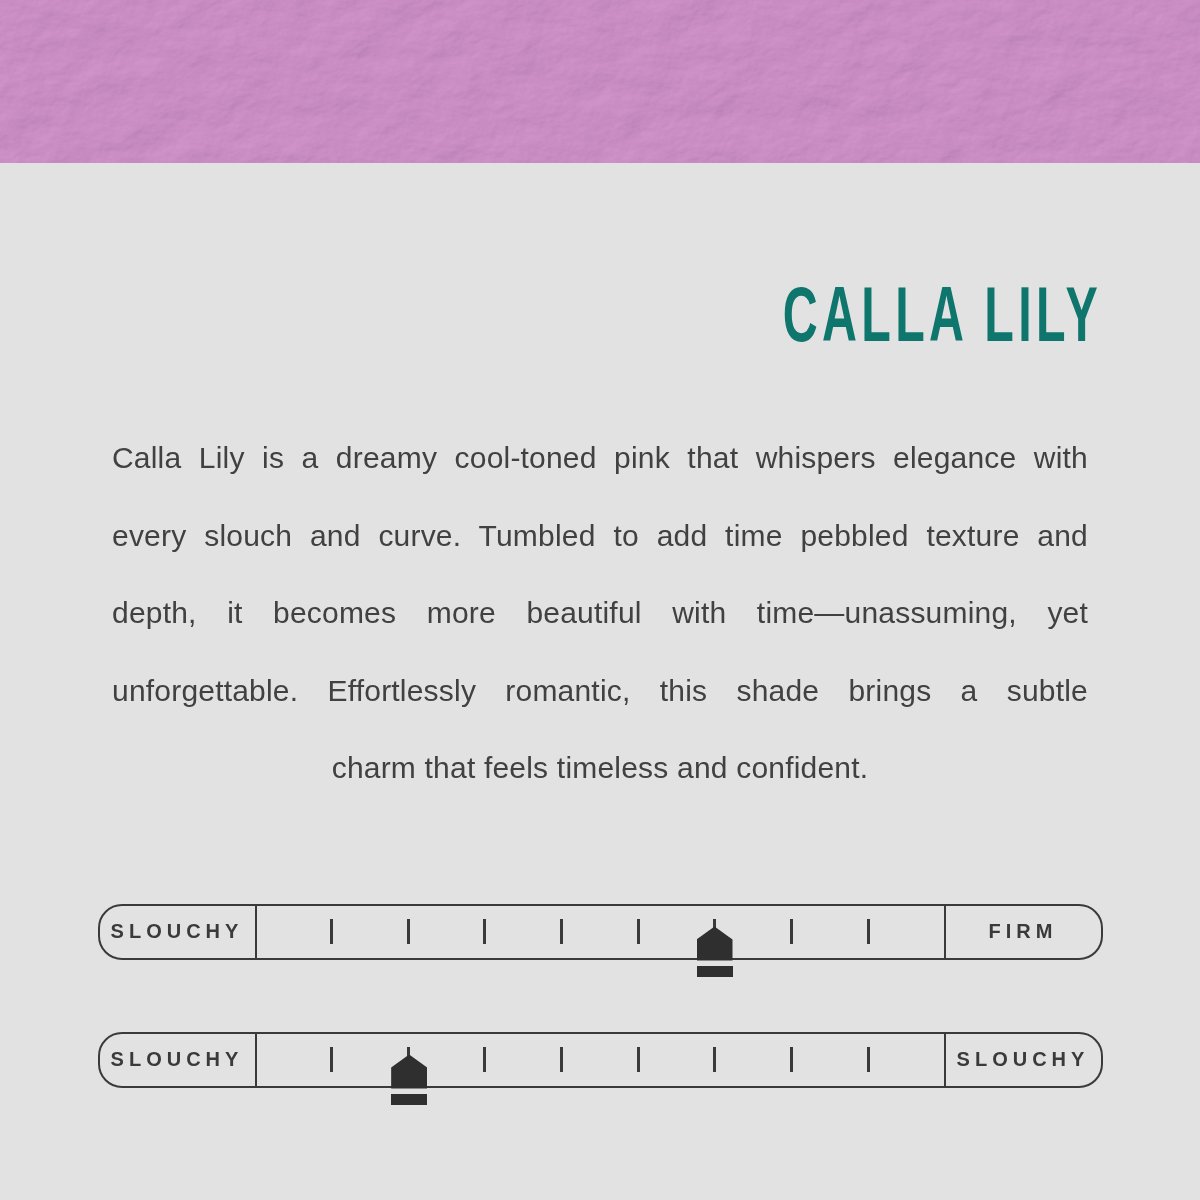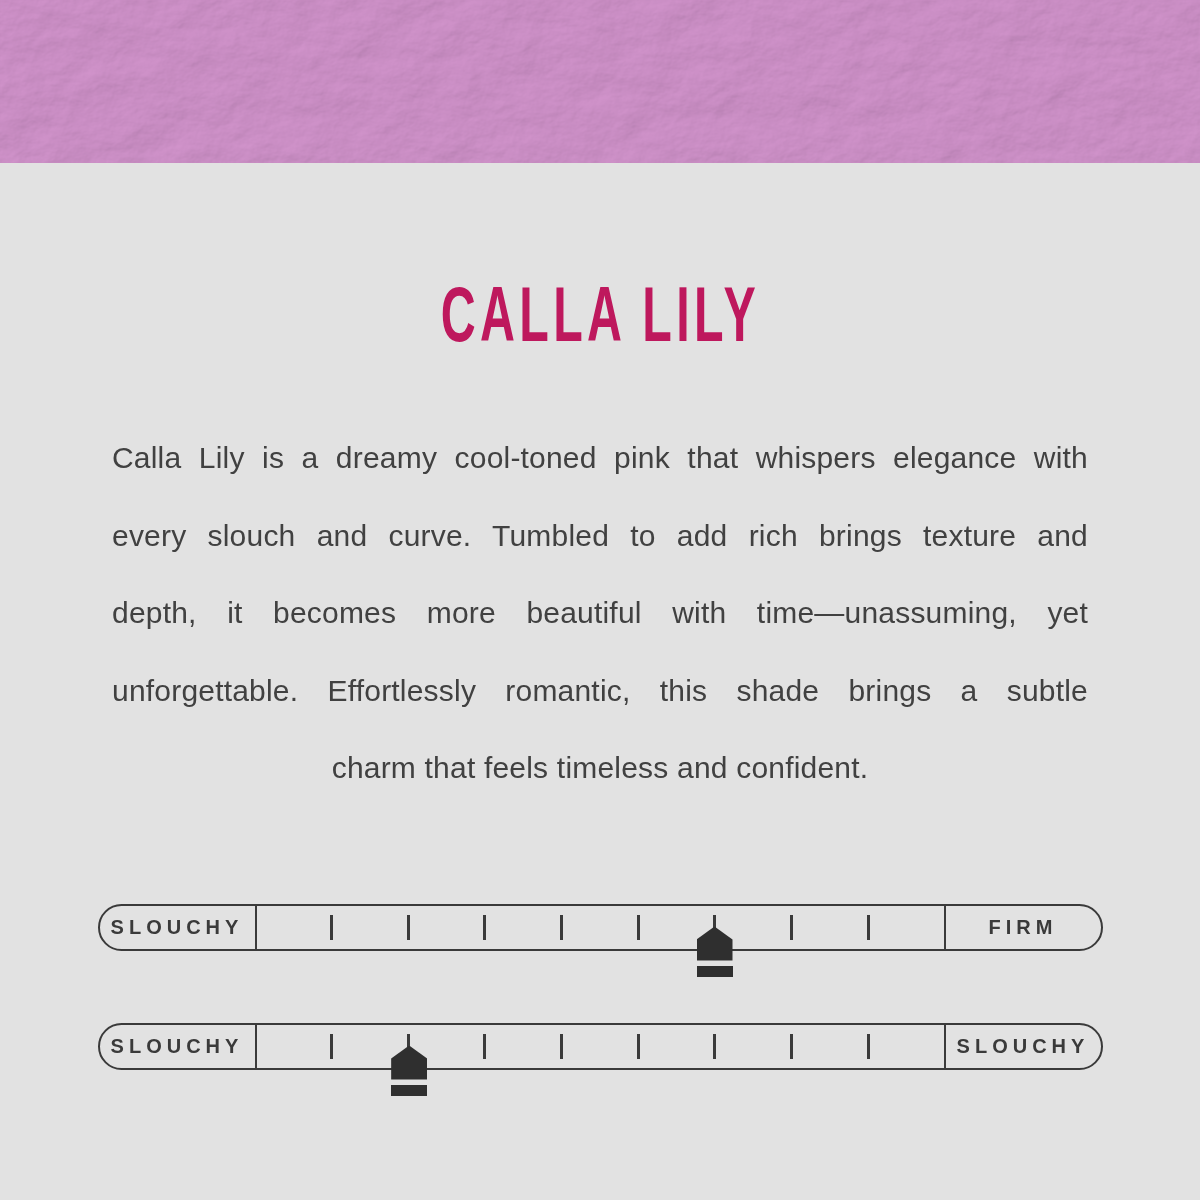--- a/index.html
+++ b/index.html
@@ -22,26 +22,26 @@
     width: 1200px;
     height: 163px;
     overflow: hidden;
     background: var(--leather-pink);
   }
   .leather-band svg { display: block; }
 
   
   .title {
     margin-top: 112px;
-    text-align: center;
+    text-align: right;
     font-weight: bold;
     font-size: 78px;
     line-height: 1;
     letter-spacing: 7px;
-    color: #be185d;
+    color: #0f766e;
     white-space: nowrap;
   }
   .title .squeeze {
     display: inline-block;
     transform: scaleX(0.62);
     transform-origin: 50% 50%;
   }
 
   
   .description {
@@ -62,21 +62,21 @@
   }
   .description .line.center {
     text-align: center;
     text-align-last: center;
   }
 
   
   .sliders { width: 1005px; margin: 0 auto; }
   .slider {
     display: flex;
-    height: 47px;
+    height: 56px;
     border: 2.5px solid var(--ink);
     border-radius: 24px;
     position: relative;
   }
   .slider.first { margin-top: 97px; }
   .slider.second { margin-top: 72px; }
 
   .slider-label {
     width: 157px;
     flex: 0 0 157px;
@@ -142,21 +142,21 @@
     <rect width="1200" height="163" filter="url(#leatherFilter)" fill="#d193cb"></rect>
   </svg>
 </div>
 
 <h1 class="title">
   <span class="squeeze">CALLA LILY</span>
 </h1>
 
 <div class="description">
   <div class="line just">Calla Lily is a dreamy cool-toned pink that whispers elegance with</div>
-  <div class="line just">every slouch and curve. Tumbled to add rich brings texture and</div>
+  <div class="line just">every slouch and curve. Tumbled to add time pebbled texture and</div>
   <div class="line just">depth, it becomes more beautiful with time—unassuming, yet</div>
   <div class="line just">unforgettable. Effortlessly romantic, this shade brings a subtle</div>
   <div class="line center">charm that feels timeless and confident.</div>
 </div>
 
 <div class="sliders">
 
   <div class="slider first">
     <div class="slider-label left">SLOUCHY</div>
     <div class="track">

